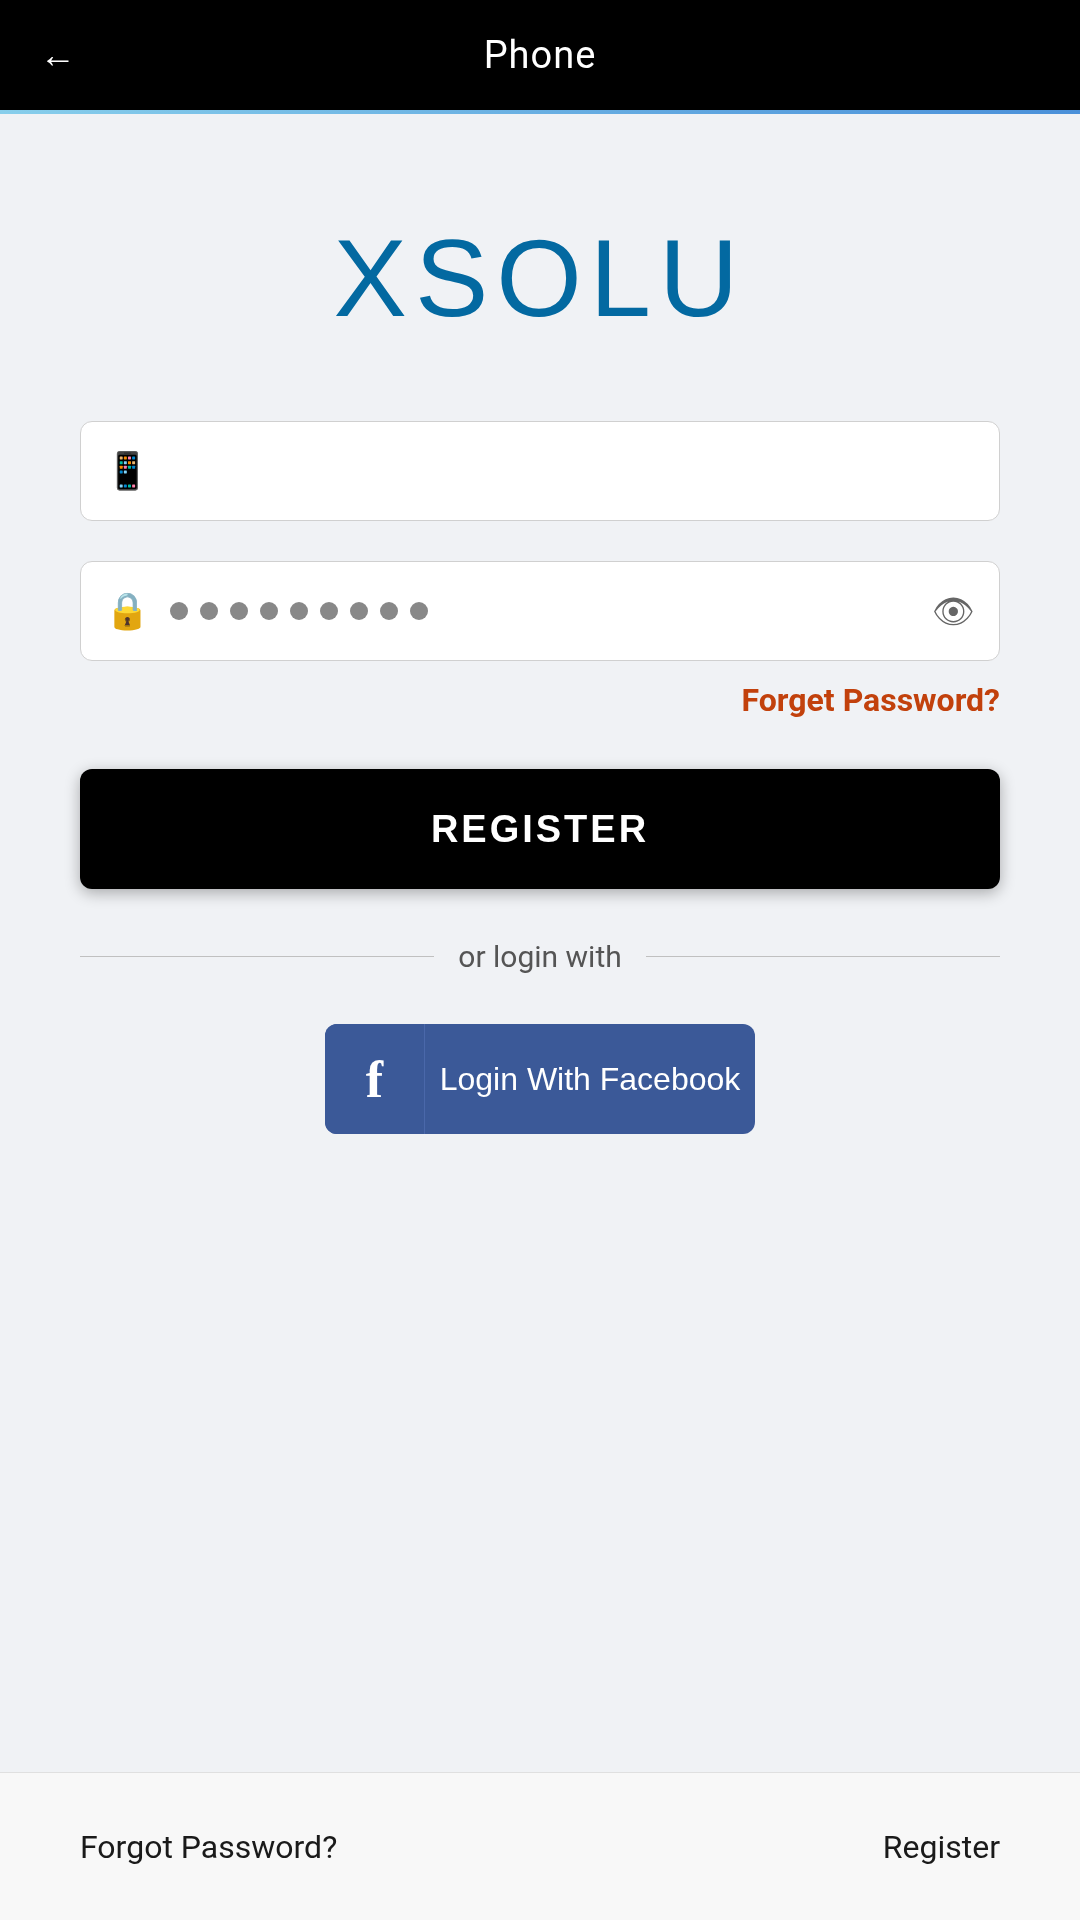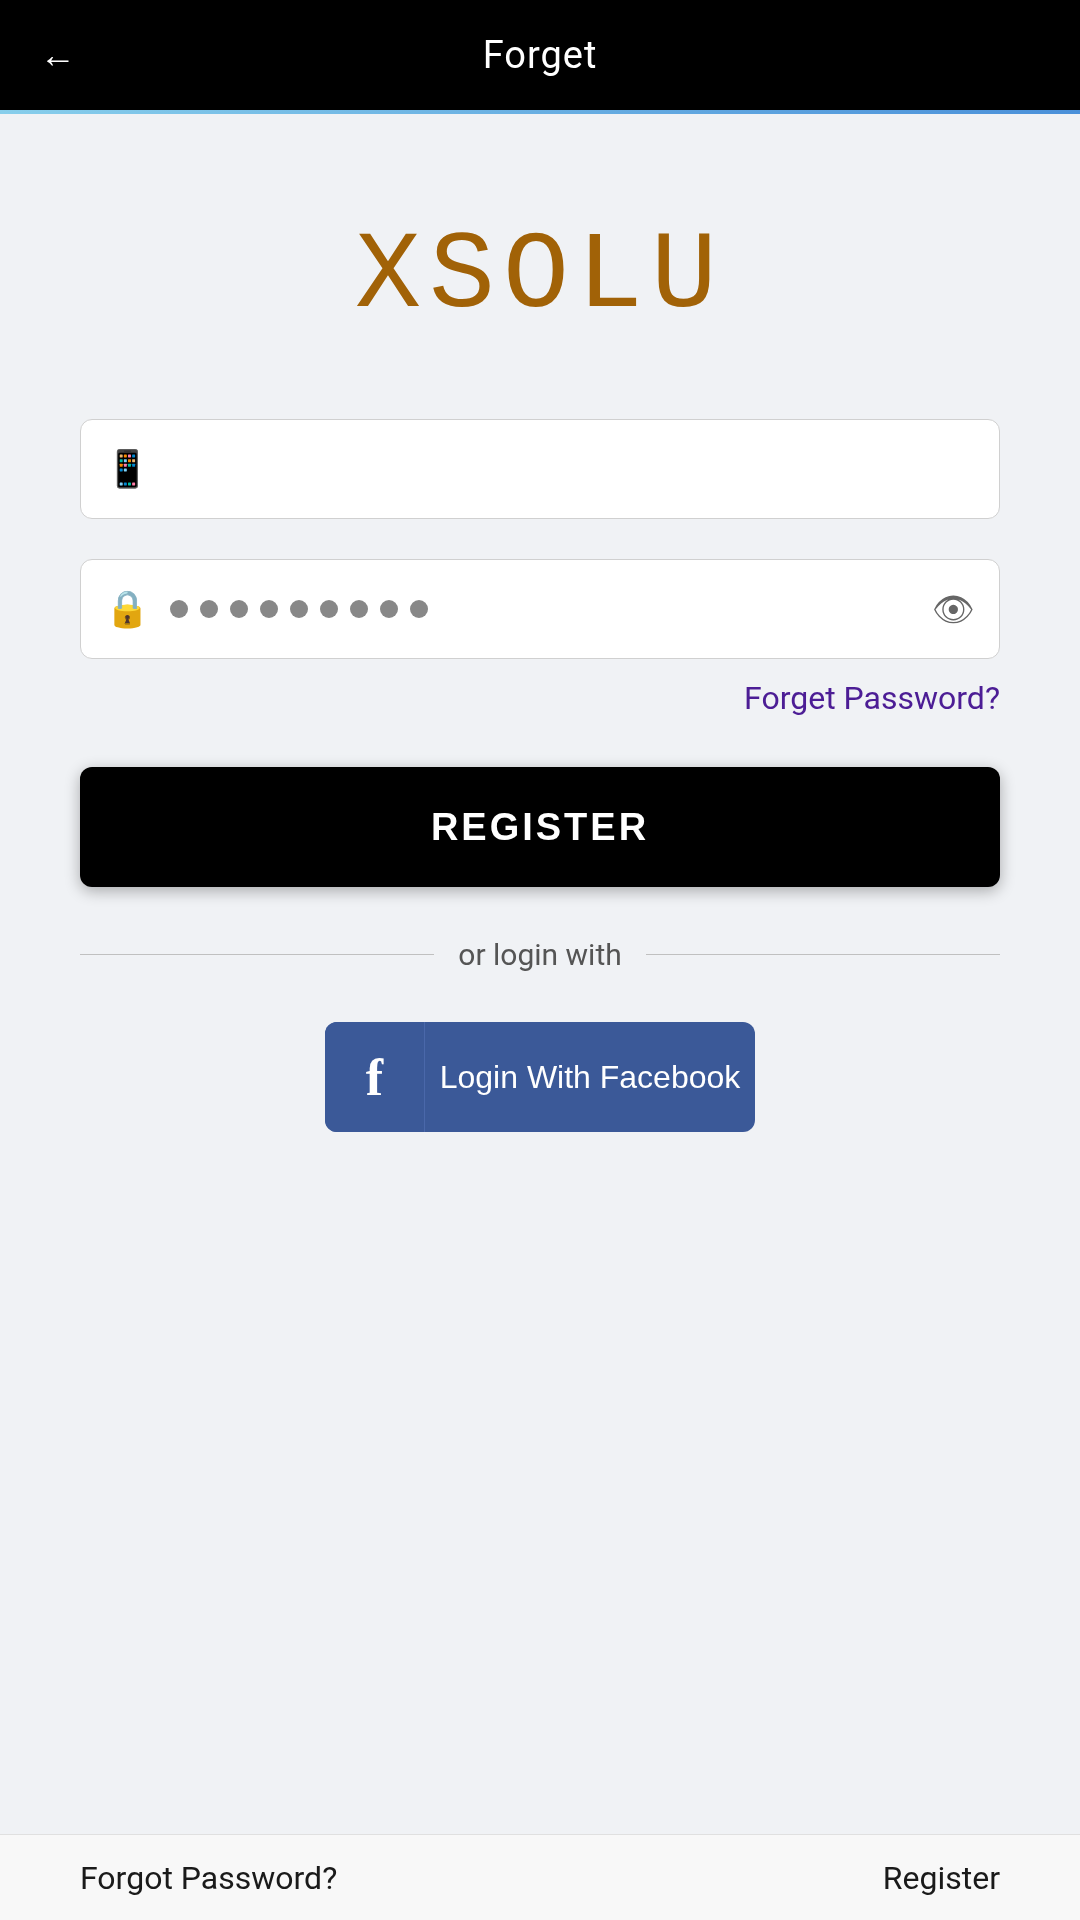--- a/index.html
+++ b/index.html
@@ -69,22 +69,22 @@
       display: flex;
       justify-content: center;
       margin-bottom: 80px;
       margin-top: 40px;
     }
 
     .logo-text {
       font-size: 110px;
       font-weight: 300;
       letter-spacing: 8px;
-      color: #a16207;
-      font-family: Liberation Mono, monospace;
+      color: #0369a1;
+      font-family: Liberation Sans, sans-serif;
       font-weight: 200;
     }
 
     
     .form-section {
       flex: 1;
     }
 
     .field-label {
       font-size: 34px;
@@ -147,23 +147,23 @@
 
     
     .forgot-password-link {
       text-align: right;
       margin-top: -20px;
       margin-bottom: 50px;
     }
 
     .forgot-password-link a {
       font-size: 32px;
-      color: #4c1d95;
+      color: #c2410c;
       text-decoration: none;
-      font-weight: 400;
+      font-weight: 700;
     }
 
     
     .register-button {
       background: #000000;
       color: #ffffff;
       border: none;
       border-radius: 12px;
       width: 100%;
       height: 120px;
@@ -231,21 +231,21 @@
 
     .facebook-label {
       flex: 1;
       text-align: center;
       font-size: 32px;
       font-weight: 500;
     }
 
     
     .bottom-bar {
-      height: 86px;
+      height: 148px;
       background: #f8f8f8;
       border-top: 1px solid #e0e0e0;
       display: flex;
       align-items: center;
       justify-content: space-between;
       padding: 0 80px;
       flex-shrink: 0;
     }
 
     .bottom-bar-link {
@@ -255,21 +255,21 @@
       cursor: pointer;
     }
   </style>
 </head>
 <body>
 
 <div class="header">
   <button class="header-back">
     <span>←</span>
   </button>
-  <span class="header-title">Forget</span>
+  <span class="header-title">Phone</span>
 </div>
 
 <div class="header-accent"></div>
 
 <div class="main-content">
 
   <div class="logo-container">
     <span class="logo-text">XSOLU</span>
   </div>
 

